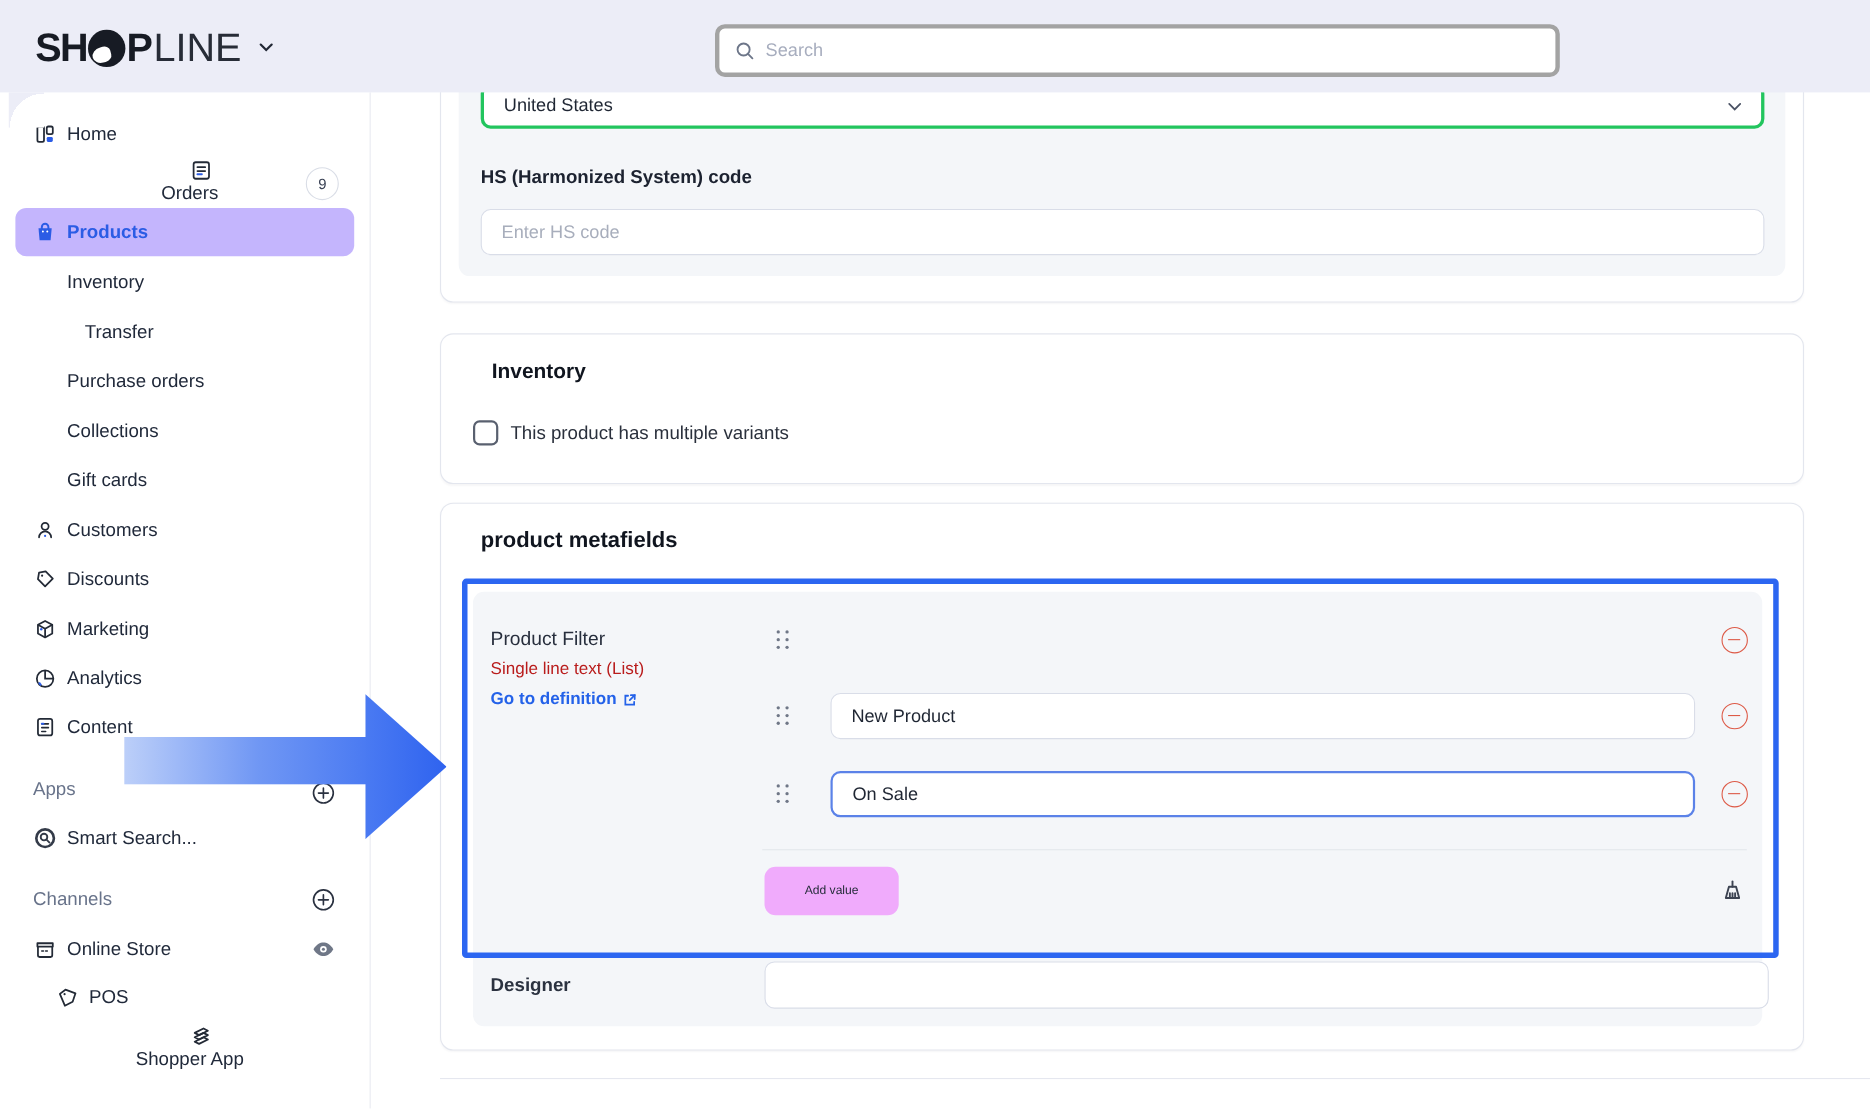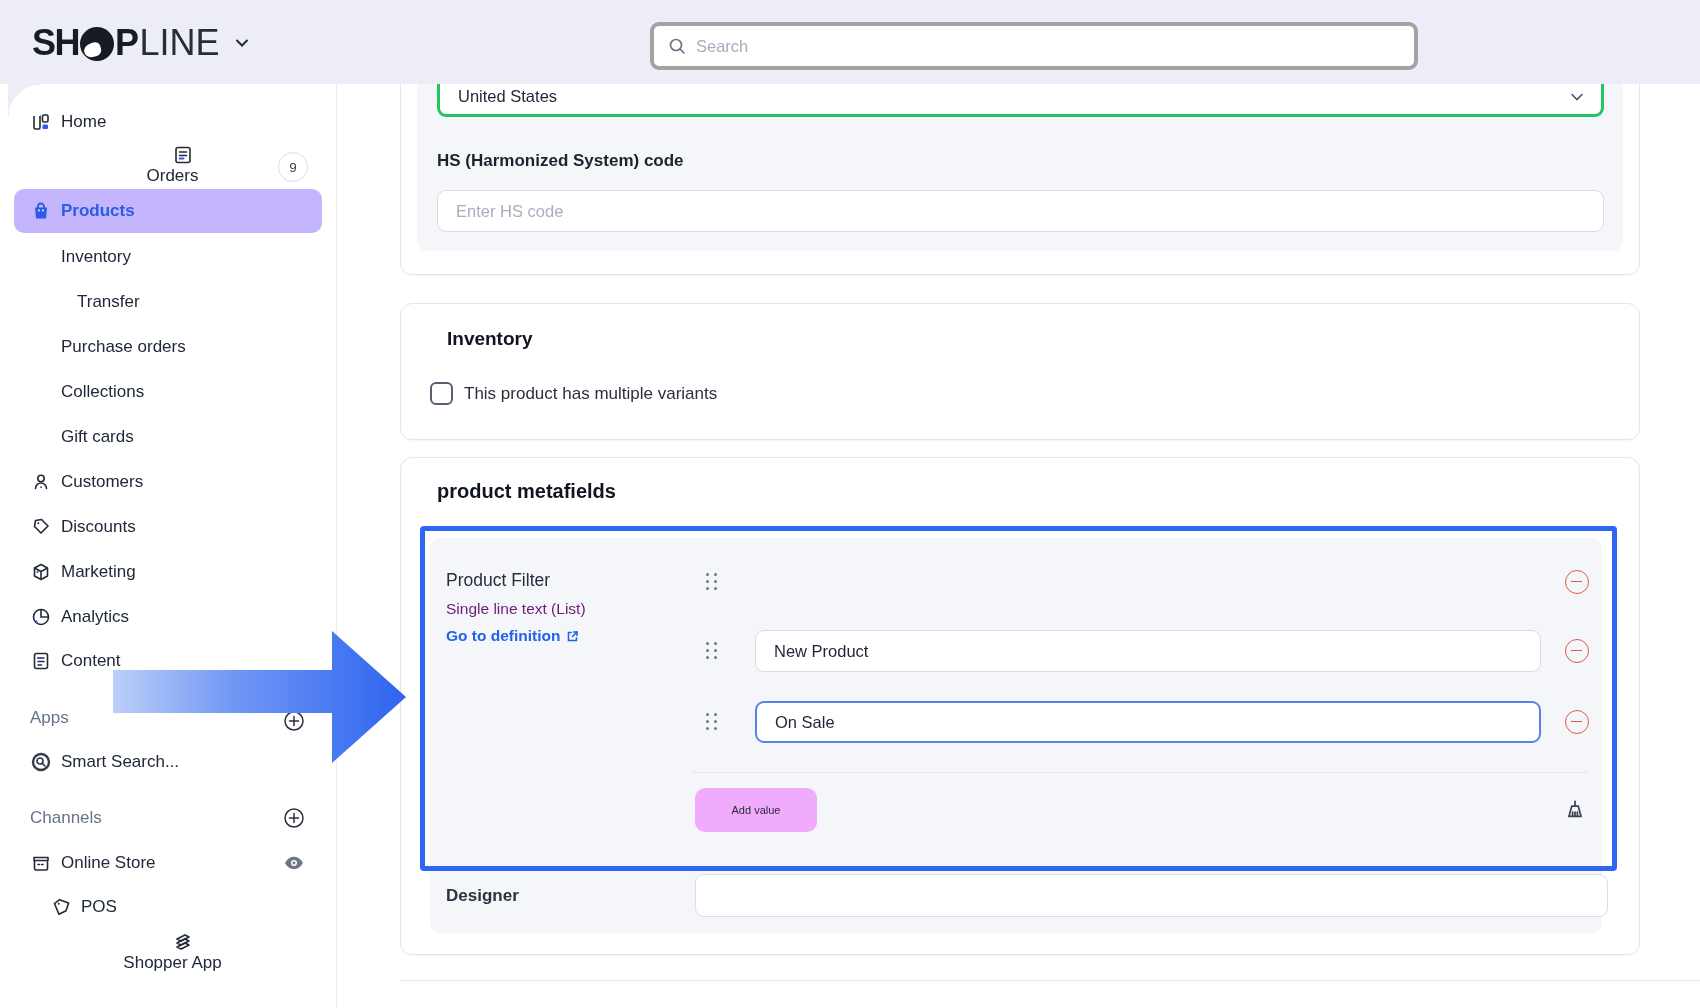--- a/index.html
+++ b/index.html
@@ -56,21 +56,21 @@
   .cb{width:23px;height:23px;border:2px solid #59606f;border-radius:6px;background:#fff;box-sizing:border-box;cursor:pointer;}
   .title{font-weight:700;color:#10151f;}
   .hl-box{border:5px solid #2c66f1;border-radius:4px;z-index:2;pointer-events:none;}
   .drag{display:grid;grid-template-columns:3px 3px;grid-gap:4px 5px;cursor:grab;}
   .drag i{width:3px;height:3px;border-radius:50%;background:#6f7787;}
   .rm{position:absolute;width:24px;height:24px;border:1.6px solid #dd5a47;border-radius:50%;box-sizing:border-box;background:transparent;cursor:pointer;}
   .rm::after{content:"";position:absolute;left:5px;top:9.6px;width:11px;height:1.8px;background:#dd5a47;}
   .btn{background:#f0abfc;border:none;border-radius:10px;font-family:"Liberation Sans","DejaVu Sans",sans-serif;
        font-size:11px;font-weight:500;color:#252c3a;cursor:pointer;}
   .link{font-size:15.5px;font-weight:600;color:#2462e9;display:flex;align-items:center;cursor:pointer;}
-  .muted{font-size:15.5px;color:#701a75;}
+  .muted{font-size:15.5px;color:#b91c1c;}
   .divline{background:#e3e6ec;height:1px;}
 </style>
 </head>
 <body>
 
 <div id="canvas">
 
   <div class="abs" style="left:336px;top:0;width:1364px;height:1008px;background:#fff;z-index:1;"></div>
 
   <div class="abs card" style="left:400px;top:40px;width:1238px;height:233px;z-index:1;">

